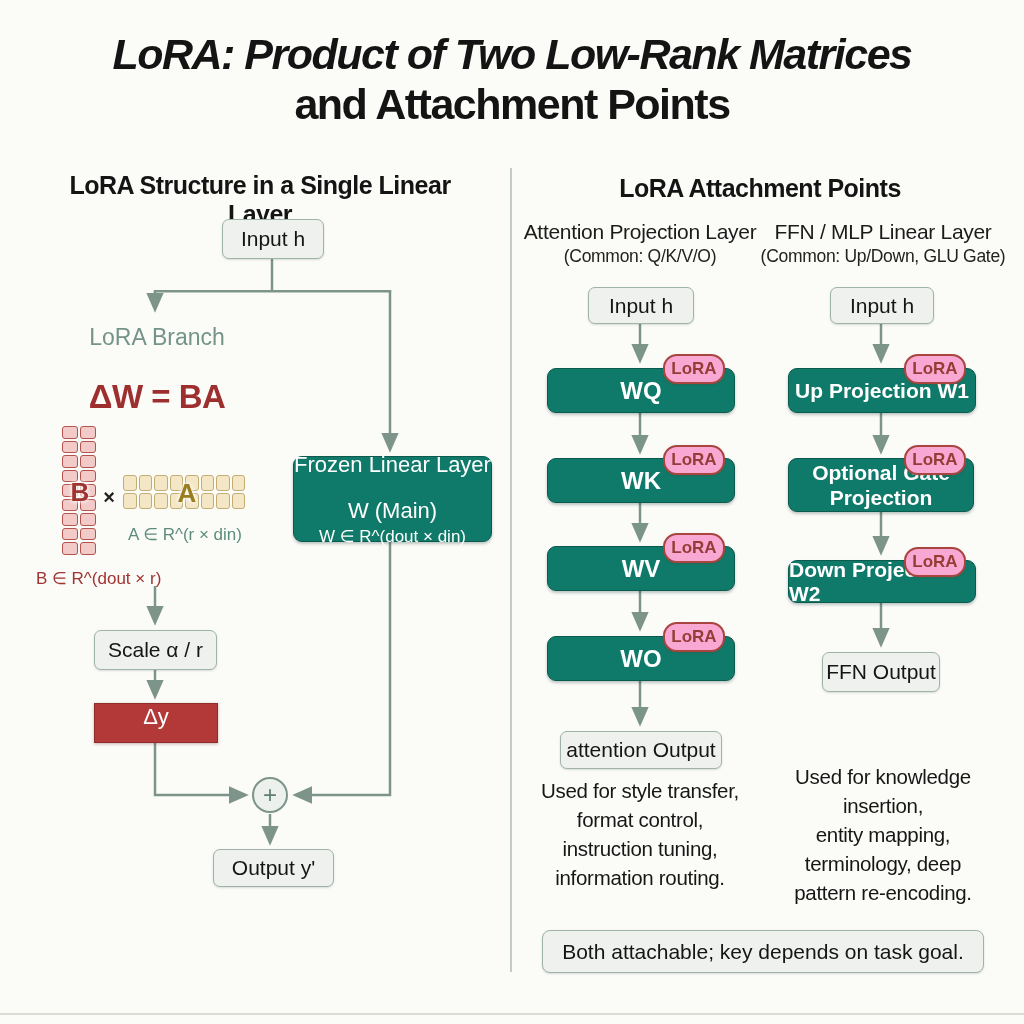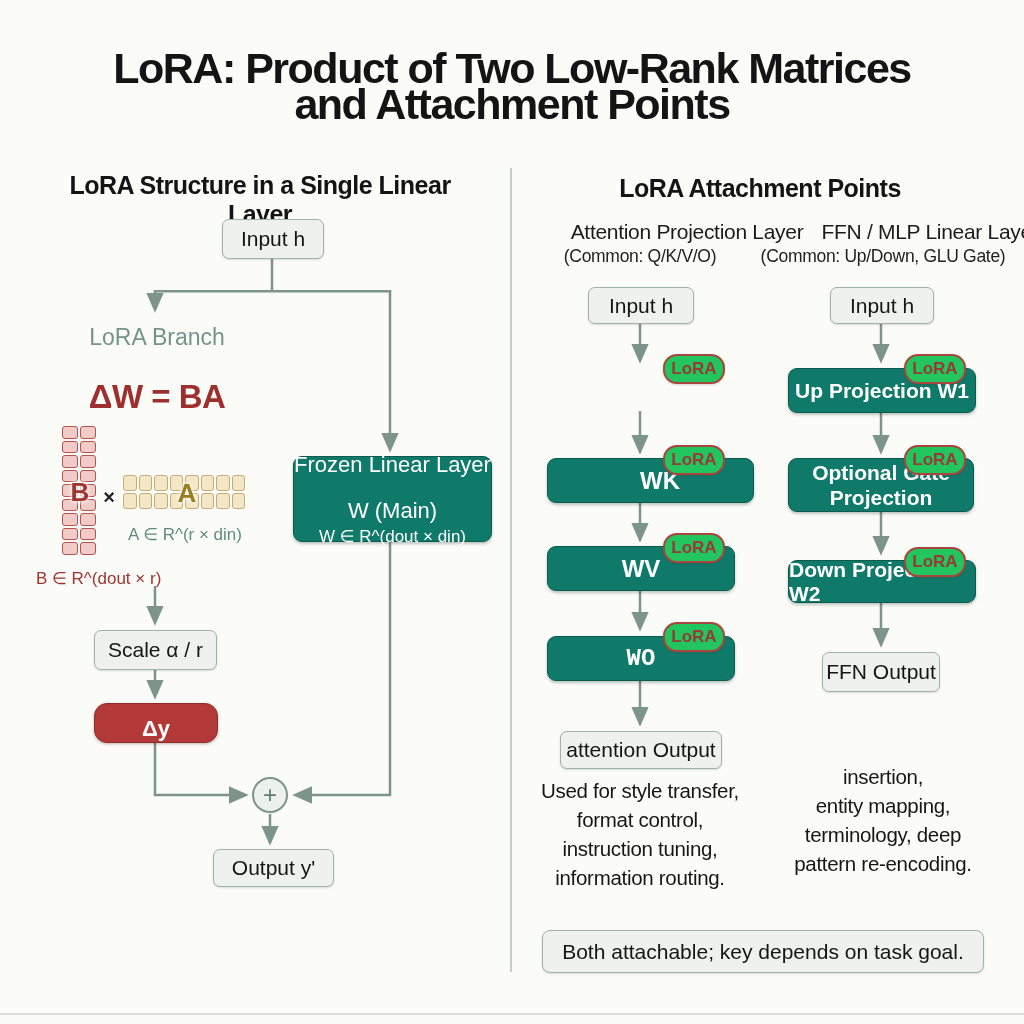--- a/index.html
+++ b/index.html
@@ -7,39 +7,39 @@
     position:relative; width:1024px; height:1024px;
     background:#fbfbf8; overflow:hidden;
     font-family:"Liberation Sans", sans-serif;
     color:#1a1a1a;
   }
   .abs{position:absolute;}
   .ctr{text-align:center;margin-top:7px;}
   .title-line{width:1024px; text-align:center; font-weight:bold; color:#141414;
     font-size:43px; letter-spacing:-1.5px; line-height:1.16;}
   .sec-head{font-weight:bold; font-size:25px; letter-spacing:-0.5px; color:#141414; text-align:center;}
-  .col-title{font-size:21px; color:#1b1b1b; text-align:center; letter-spacing:-0.3px;margin-left:47px;}
+  .col-title{font-size:21px; color:#1b1b1b; text-align:center; letter-spacing:-0.3px;}
   .col-sub{font-size:17.5px; color:#222; text-align:center; letter-spacing:-0.3px;}
   .box-light{
     background:#eef1ee; border:1.5px solid #9fb3a9; border-radius:7px;
     display:flex; align-items:center; justify-content:center;
     color:#151515; font-size:21px; box-shadow:0 1px 2px rgba(60,80,70,.18);
   }
   .box-teal{
     background:#0f7a6a; border:1.5px solid #0a5a4e; border-radius:9px;
     display:flex; flex-direction:column; align-items:center; justify-content:center;
     color:#ffffff; font-weight:bold; box-shadow:0 2px 3px rgba(0,40,30,.25);
   }
   .box-red{
-    background:#b23937; border:1px solid #8f2d2b; border-radius:13px;
-    display:flex; align-items:flex-end; justify-content:center;
-    color:#fff; font-weight:bold; font-size:22px; box-shadow:0 1px 3px rgba(80,10,10,.3);
+    background:#b23937; border:1px solid #8f2d2b; border-radius:0;
+    display:flex; align-items:flex-start; justify-content:center;
+    color:#fff; font-weight:normal; font-size:22px; box-shadow:0 1px 3px rgba(80,10,10,.3);
   }
   .badge{
-    position:absolute; background:#22c55e; border:2px solid #a8453f; border-radius:14px;
+    position:absolute; background:#f9a8d4; border:2px solid #a8453f; border-radius:14px;
     color:#943c35; display:flex; align-items:center; justify-content:center;
     font-size:17px; font-weight:bold; z-index:4; width:58px; height:26px;
     box-shadow:0 1px 2px rgba(120,40,30,.2);
   }
   .teal-txt{color:#74948a;}
   .dim-a{color:#5e8c7f; font-size:17px;}
   .dim-b{color:#a03430; font-size:17px;}
   .grid-b{display:grid; grid-template-columns:repeat(2,16px); grid-auto-rows:12.5px; gap:2px;}
   .grid-a{display:grid; grid-template-columns:repeat(8,13.5px); grid-auto-rows:16px; gap:2px;}
   .grid-b .cell{background:#f2cbc9; border:1px solid #b4524e; border-radius:3px;}
@@ -82,21 +82,21 @@
       <path d="M640,501 L640,539" marker-end="url(#arw)"></path>
       <path d="M640,589 L640,628" marker-end="url(#arw)"></path>
       <path d="M640,679 L640,723" marker-end="url(#arw)"></path>
       <path d="M881,322 L881,360" marker-end="url(#arw)"></path>
       <path d="M881,411 L881,451" marker-end="url(#arw)"></path>
       <path d="M881,512 L881,552" marker-end="url(#arw)"></path>
       <path d="M881,601 L881,644" marker-end="url(#arw)"></path>
     </g>
   </svg>
 
-  <div class="abs title-line z2" style="top:44px;">LoRA: Product of Two Low-Rank Matrices</div>
+  <div class="abs title-line z2" style="top:30px;font-style:italic;">LoRA: Product of Two Low-Rank Matrices</div>
   <div class="abs title-line z2" style="top:80px;">and Attachment Points</div>
 
   <div class="abs sec-head z2" style="left:35px; top:171px; width:450px;">LoRA Structure in a Single Linear Layer</div>
 
   <div class="abs box-light z2" style="left:222px; top:219px; width:100px; height:38px;">
     <span>Input h</span>
   </div>
 
   <div class="abs teal-txt ctr z2" style="left:62px; top:317px; width:190px; font-size:23px;">LoRA Branch</div>
   <div class="abs ctr z2" style="left:62px; top:371px; width:190px; font-size:33px; font-weight:bold; color:#9e2f2f; letter-spacing:-0.5px;">ΔW = BA</div>
@@ -172,33 +172,36 @@
 
   <div class="abs sec-head z2" style="left:560px; top:174px; width:400px;">LoRA Attachment Points</div>
 
   <div class="abs col-title z2" style="left:518px; top:220px; width:244px;">Attention Projection Layer</div>
   <div class="abs col-sub z2" style="left:530px; top:246px; width:220px;">(Common: Q/K/V/O)</div>
 
   <div class="abs box-light z2" style="left:588px; top:287px; width:104px; height:35px;">
     <span>Input h</span>
   </div>
 
+  <div class="abs box-teal z2" style="left:547px; top:368px; width:186px; height:43px; font-size:24px;">
+    <span>WQ</span>
+  </div>
   <div class="badge" style="left:663px; top:354px;">LoRA</div>
 
-  <div class="abs box-teal z2" style="left:547px; top:458px; width:186px; height:43px; font-size:24px;padding-left:19px;">
+  <div class="abs box-teal z2" style="left:547px; top:458px; width:186px; height:43px; font-size:24px;">
     <span>WK</span>
   </div>
   <div class="badge" style="left:663px; top:445px;">LoRA</div>
 
   <div class="abs box-teal z2" style="left:547px; top:546px; width:186px; height:43px; font-size:24px;">
     <span>WV</span>
   </div>
   <div class="badge" style="left:663px; top:533px;">LoRA</div>
 
-  <div class="abs box-teal z2" style="left:547px; top:636px; width:186px; height:43px; font-size:24px;font-family:Liberation Mono, monospace;">
+  <div class="abs box-teal z2" style="left:547px; top:636px; width:186px; height:43px; font-size:24px;">
     <span>WO</span>
   </div>
   <div class="badge" style="left:663px; top:622px;">LoRA</div>
 
   <div class="abs box-light z2" style="left:560px; top:731px; width:160px; height:36px;">
     <span>attention Output</span>
   </div>
 
   <div class="abs usage z2" style="left:518px; top:776px; width:244px;">
     <div>Used for style transfer,</div>
@@ -227,20 +230,21 @@
   <div class="abs box-teal z2" style="left:788px; top:560px; width:186px; height:41px; font-size:21px;">
     <span>Down Projection W2</span>
   </div>
   <div class="badge" style="left:904px; top:547px;">LoRA</div>
 
   <div class="abs box-light z2" style="left:822px; top:652px; width:116px; height:38px;">
     <span>FFN Output</span>
   </div>
 
   <div class="abs usage z2" style="left:763px; top:762px; width:240px;">
+    <div>Used for knowledge</div>
     <div>insertion,</div>
     <div>entity mapping,</div>
     <div>terminology, deep</div>
     <div>pattern re-encoding.</div>
   </div>
 
   <div class="abs box-light z2" style="left:542px; top:930px; width:440px; height:41px; border-radius:8px;">
     <span>Both attachable; key depends on task goal.</span>
   </div>
 

